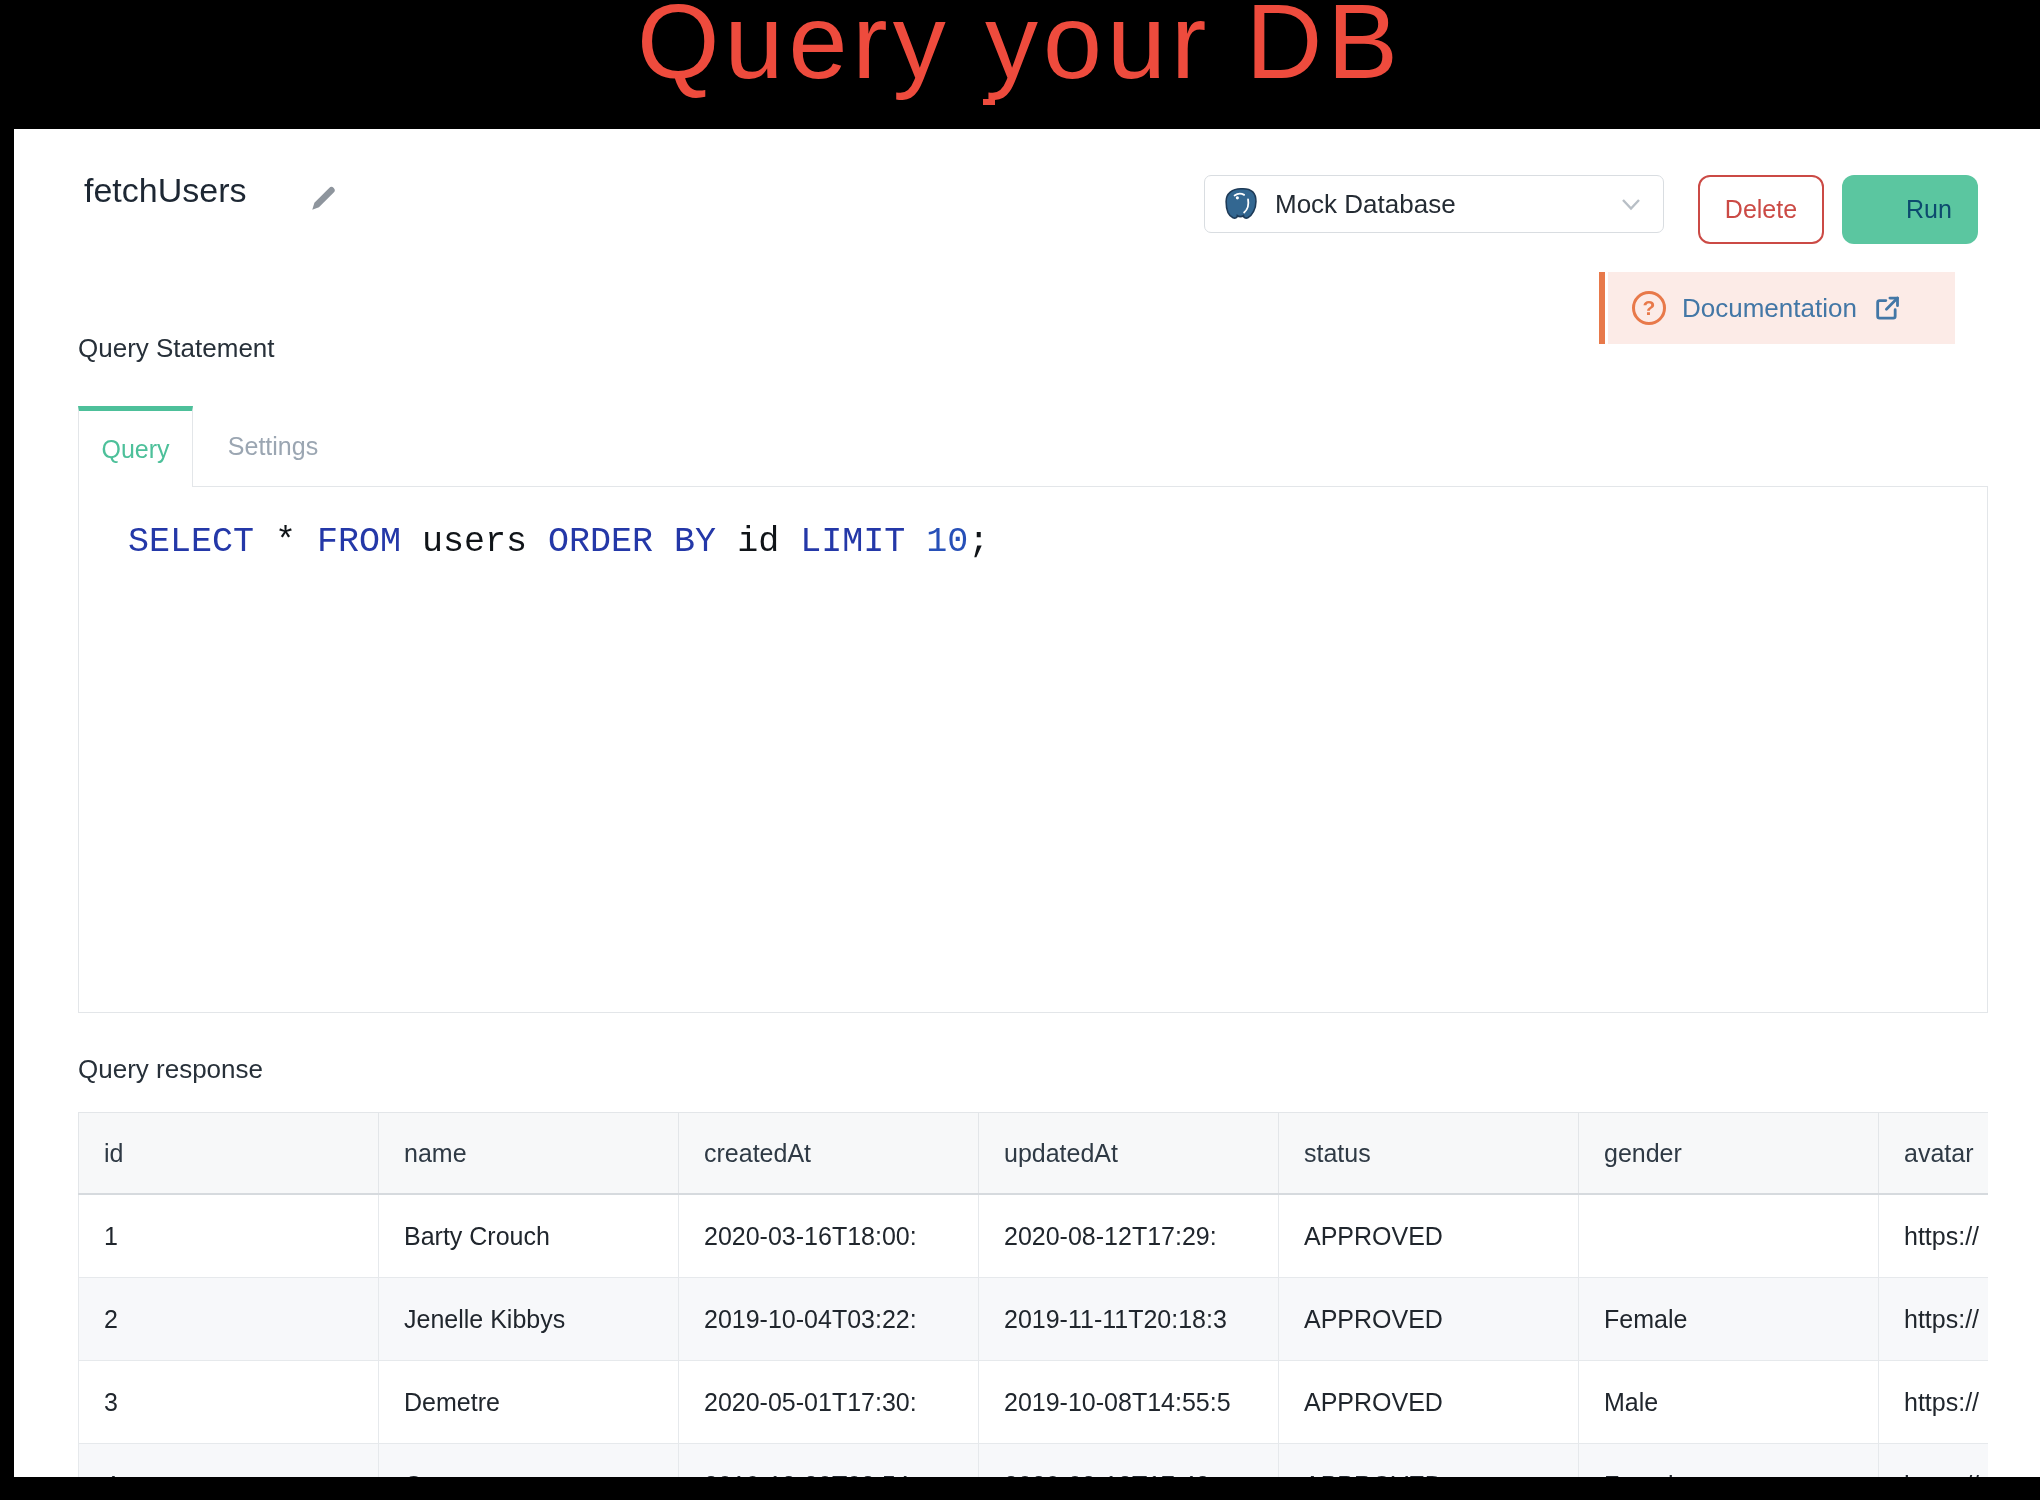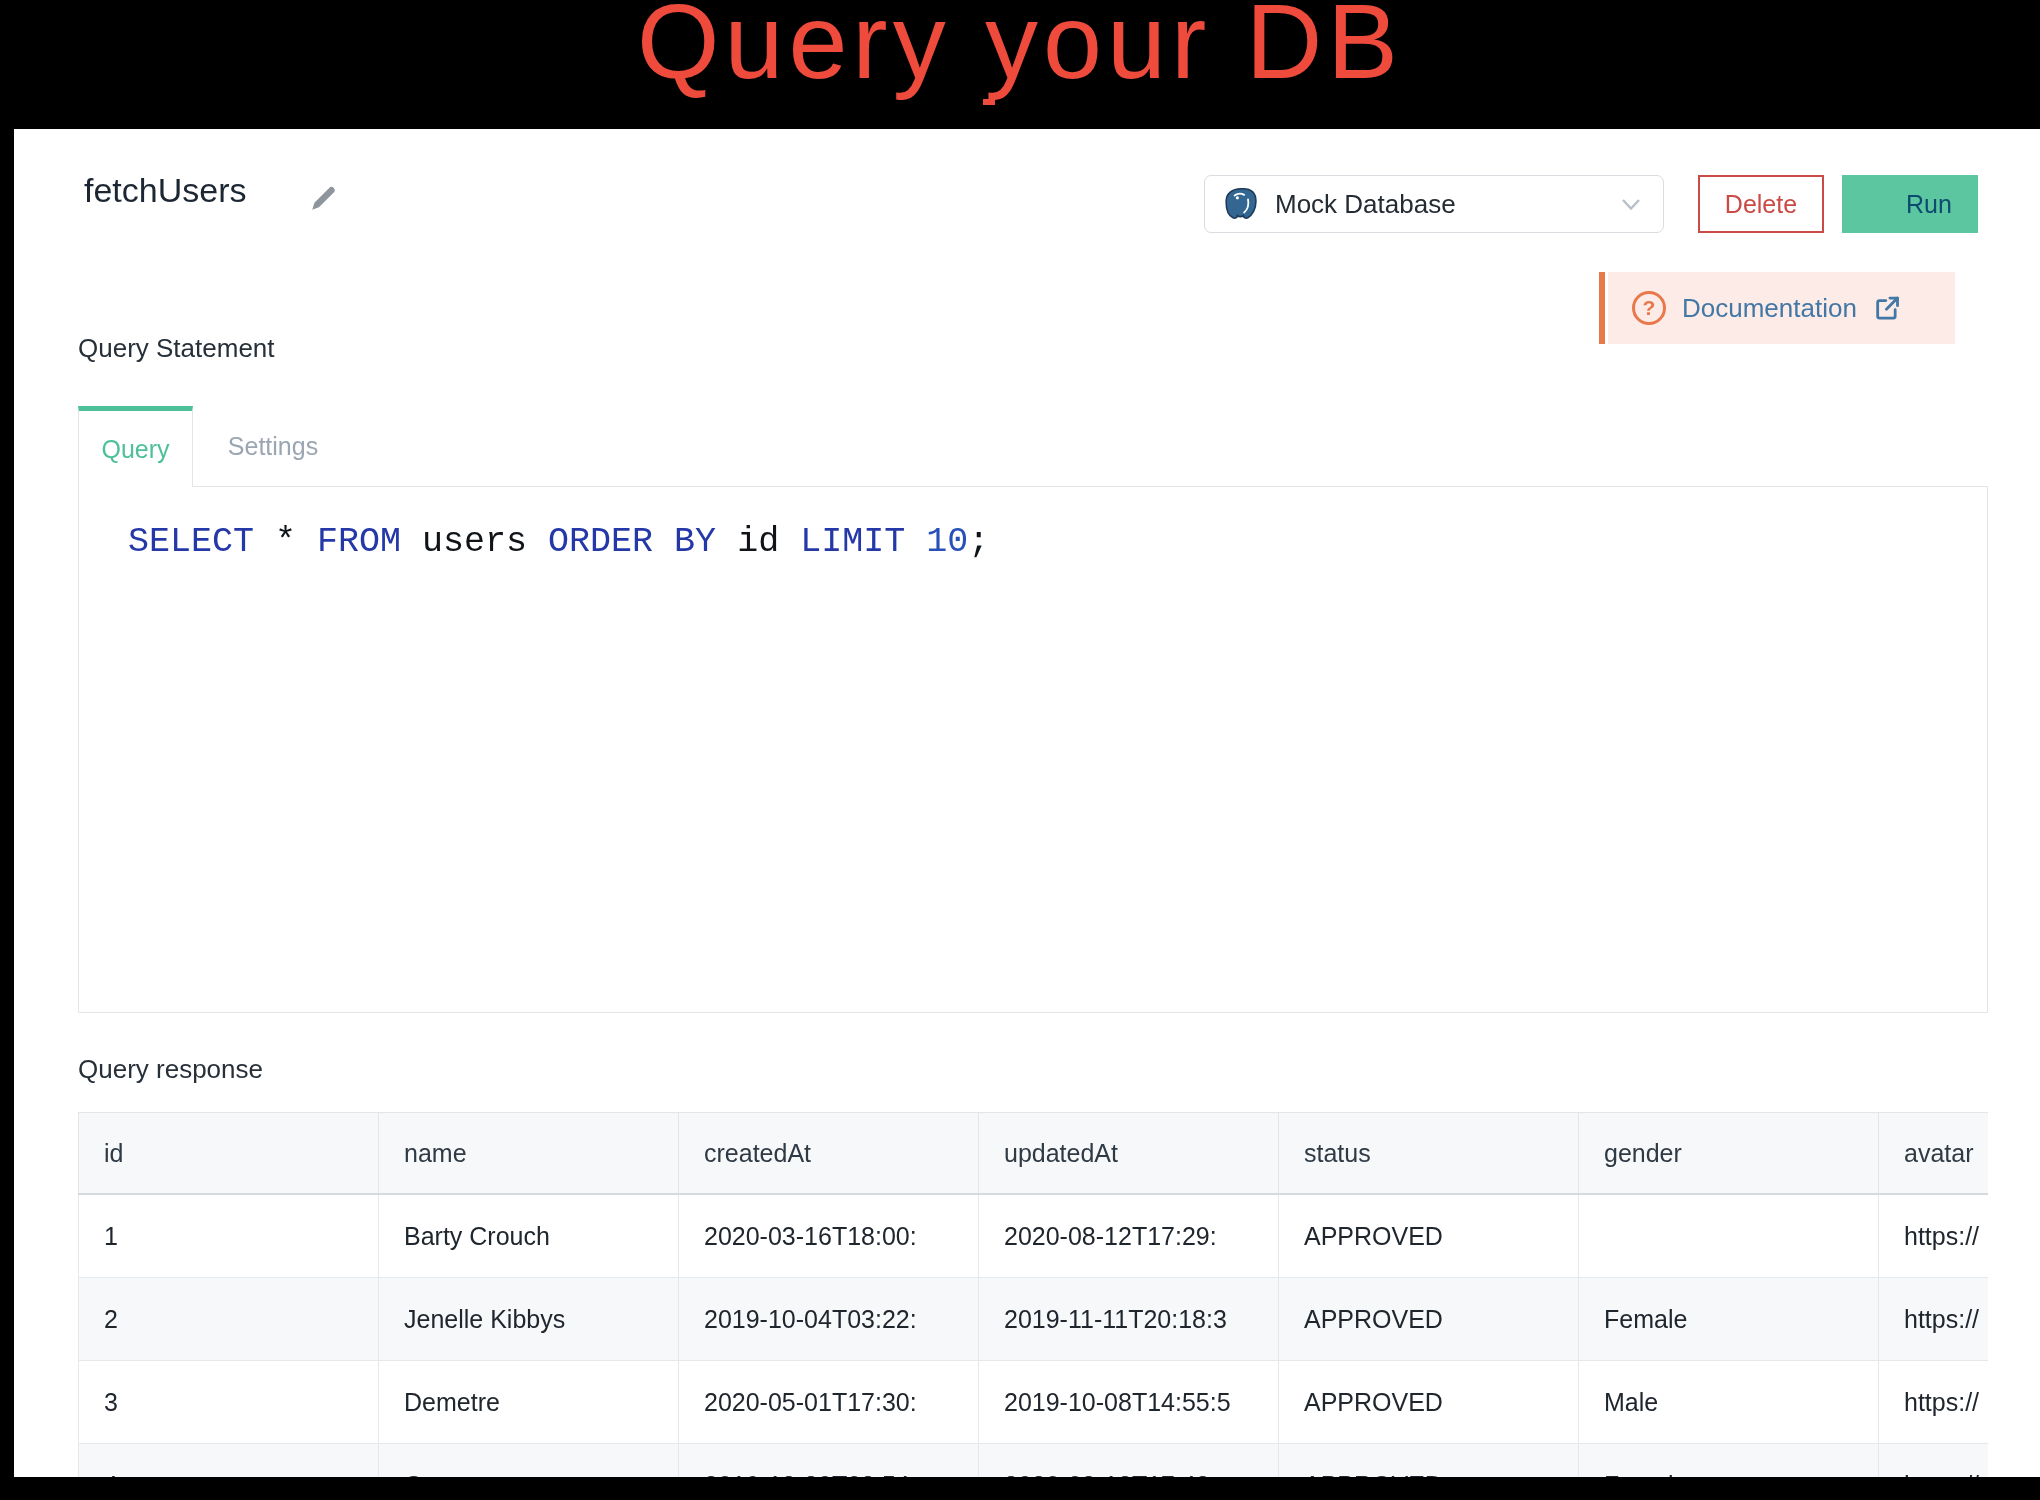--- a/index.html
+++ b/index.html
@@ -36,21 +36,21 @@
     position:absolute;left:1190px;top:46px;width:460px;height:58px;
     border:1px solid #d9dde1;border-radius:7px;background:#fff;
     display:flex;align-items:center;padding:0 22px 0 20px;box-sizing:border-box;
     cursor:pointer;
   }
   .resource-select .label{
     margin-left:14px;font-size:26px;color:#242b33;
   }
   .resource-select .chev{margin-left:auto;display:flex;}
   .btn{
-    position:absolute;top:46px;height:58px;border-radius:0;
+    position:absolute;top:46px;height:69px;border-radius:12px;
     font-size:25px;display:flex;align-items:center;justify-content:center;
     cursor:pointer;box-sizing:border-box;font-family:"Liberation Sans",sans-serif;
   }
   .btn-delete{
     left:1684px;width:126px;background:#fff;
     border:2px solid var(--c-delete_red,#cb4a45);color:var(--c-delete_red,#cb4a45);
   }
   .btn-run{
     left:1828px;width:136px;background:var(--c-run_green,#5bc6a0);
     border:none;color:#0c4a6e;padding-left:44px;

